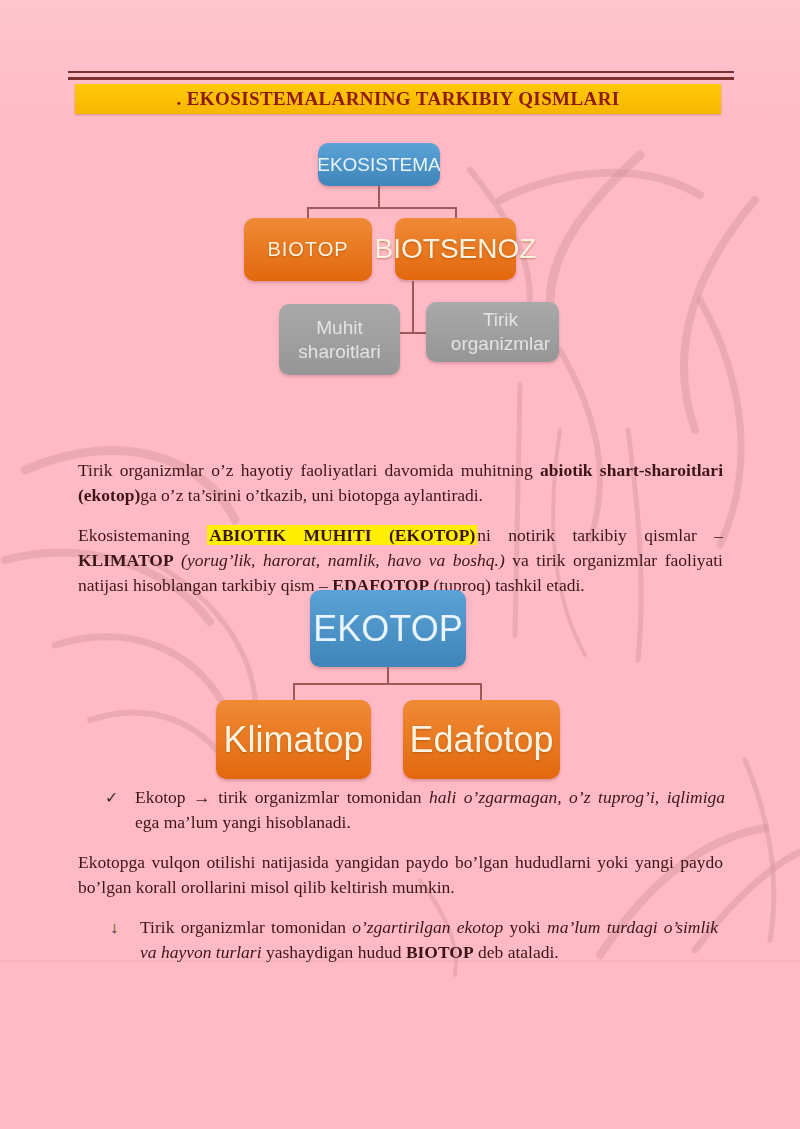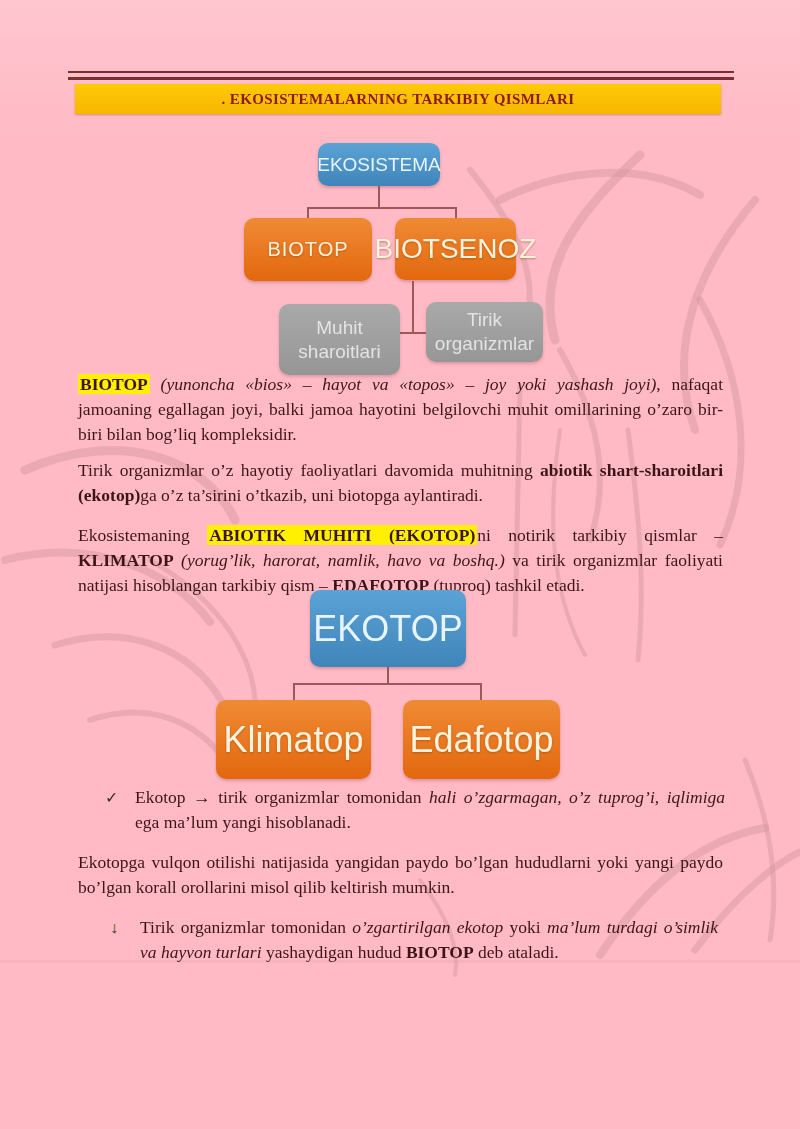--- a/index.html
+++ b/index.html
@@ -11,21 +11,21 @@
   .deco{position:absolute;left:0;top:0;width:800px;height:1129px;z-index:0;pointer-events:none;}
   .content{position:absolute;left:0;top:0;width:800px;height:1129px;z-index:1;}
 
   
   .rule{position:absolute;left:68px;top:71px;width:666px;height:4px;
         border-top:2px solid #7c2f2f;border-bottom:3px solid #7c2f2f;}
   .titlebar{position:absolute;left:75px;top:84px;width:646px;height:30px;
         background:linear-gradient(180deg,#ffc908,#f7b600);
         box-shadow:0 1px 2px rgba(120,60,0,.35);
         display:flex;align-items:center;justify-content:center;}
-  .titlebar .t{font-weight:bold;font-size:15px;color:#8c1a0e;letter-spacing:.4px;}
+  .titlebar .t{font-weight:bold;font-size:19px;color:#8c1a0e;letter-spacing:.4px;}
 
   
   .dbox{position:absolute;display:flex;align-items:center;justify-content:center;
         text-align:center;font-family:"Liberation Sans", sans-serif;border-radius:10px;}
   .blue{background:linear-gradient(180deg,#5ba2d6,#3f85ba);color:#e8f4ff;
         box-shadow:0 2px 3px rgba(150,80,90,.35);}
   .orange{background:linear-gradient(180deg,#f08a35,#e2680e);color:#fdf3e0;
         box-shadow:0 2px 3px rgba(150,80,90,.35);text-shadow:0 1px 2px rgba(140,70,0,.5);}
   .gray{background:linear-gradient(180deg,#a9a9a9,#969696);color:#e3e3e3;
         box-shadow:0 2px 3px rgba(150,80,90,.3);}
@@ -84,26 +84,23 @@
       <div class="conn" style="left:307px;top:207px;width:150px;height:2px;"></div>
       <div class="conn" style="left:307px;top:207px;width:2px;height:11px;"></div>
       <div class="conn" style="left:455px;top:207px;width:2px;height:11px;"></div>
       <div class="conn" style="left:412px;top:281px;width:2px;height:52px;"></div>
       <div class="conn" style="left:398px;top:332px;width:30px;height:2px;"></div>
 
       <div class="dbox blue" style="left:318px;top:143px;width:122px;height:43px;font-size:19px;">EKOSISTEMA</div>
       <div class="dbox orange" style="left:244px;top:218px;width:128px;height:63px;font-size:20px;letter-spacing:1px;">BIOTOP</div>
       <div class="dbox orange" style="left:395px;top:218px;width:121px;height:62px;font-size:28px;">BIOTSENOZ</div>
       <div class="dbox gray" style="left:279px;top:304px;width:121px;height:71px;font-size:19px;line-height:1.25;">Muhit sharoitlari</div>
-      <div class="dbox gray" style="left:426px;top:302px;width:117px;height:60px;font-size:19px;line-height:1.25;">Tirik organizmlar</div>
+      <div class="dbox gray" style="left:426px;top:302px;width:117px;height:60px;font-size:19px;line-height:1.25;padding-left:16px;">Tirik organizmlar</div>
     </div>
 
-    <div class="para" style="top:372px;">
-      <span class="hl">BIOTOP</span><span class="i"> (yunoncha «bios» – hayot va «topos» – joy yoki yashash joyi)</span><span>, nafaqat jamoaning egallagan joyi, balki jamoa hayotini belgilovchi muhit omillarining o’zaro bir-biri bilan bog’liq kompleksidir.</span>
-    </div>
 
     <div class="para" style="top:523px;">
       <span>Ekosistemaning </span><span class="hl">ABIOTIK MUHITI (EKOTOP)</span><span>ni notirik tarkibiy qismlar – </span><span class="b">KLIMATOP</span><span class="i"> (yorug’lik, harorat, namlik, havo va boshq.)</span><span> va tirik organizmlar faoliyati natijasi hisoblangan tarkibiy qism – </span><span class="b">EDAFOTOP</span><span> (tuproq) tashkil etadi.</span>
     </div>
 
     <div class="para" style="top:458px;">
       <span>Tirik organizmlar o’z hayotiy faoliyatlari davomida muhitning </span><span class="b">abiotik shart-sharoitlari (ekotop)</span><span>ga o’z ta’sirini o’tkazib, uni biotopga aylantiradi.</span>
     </div>
 
     <div>

